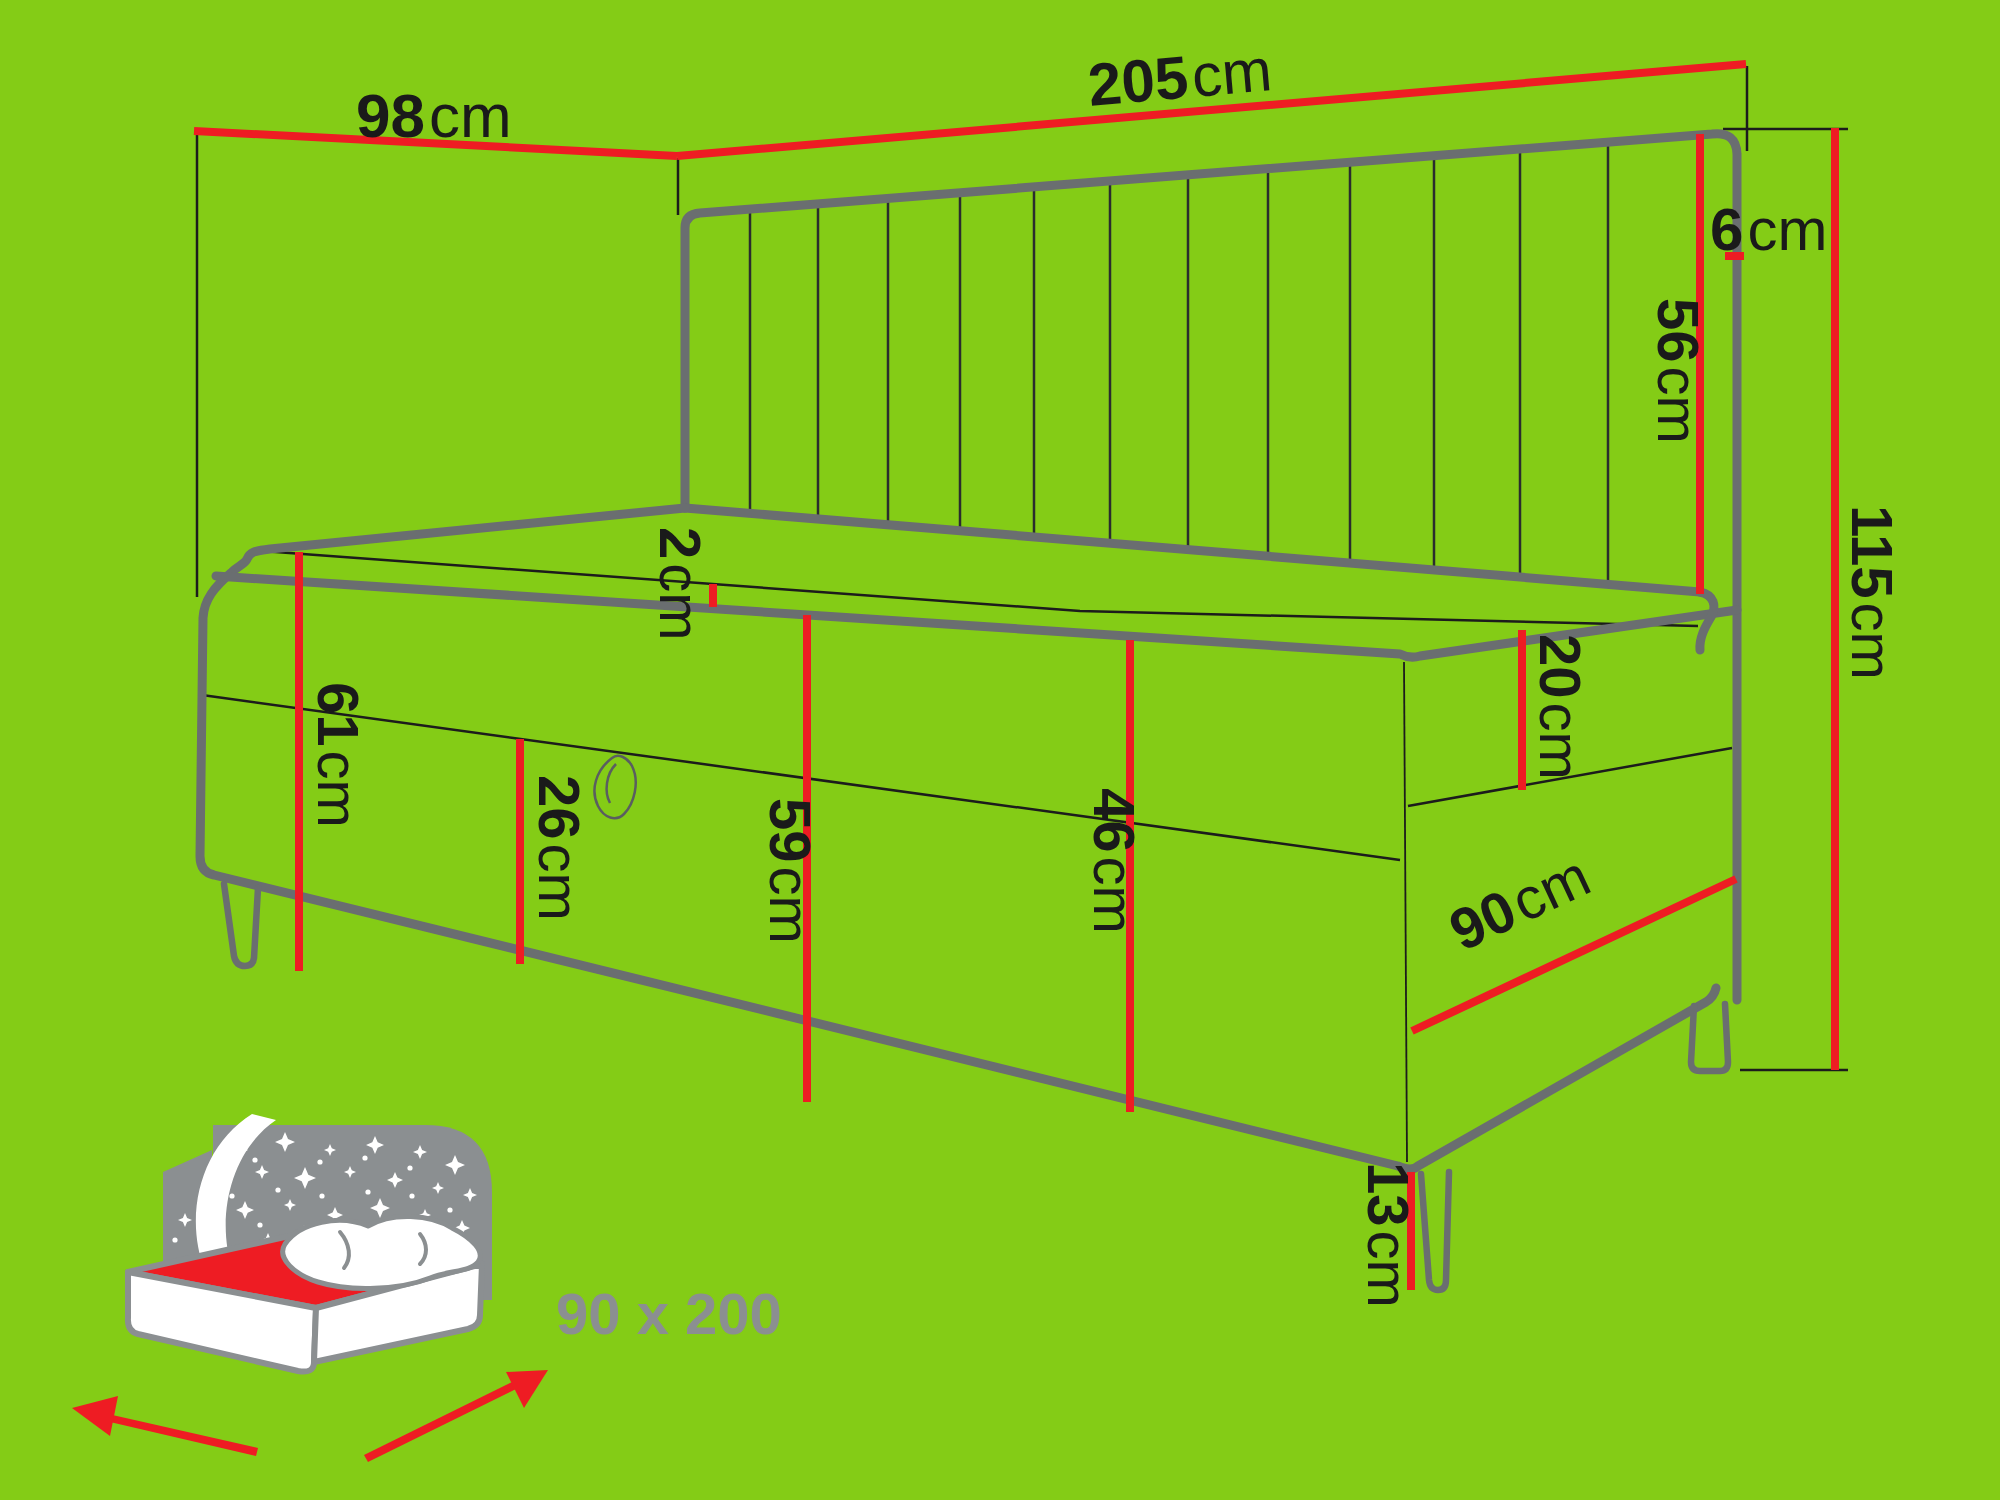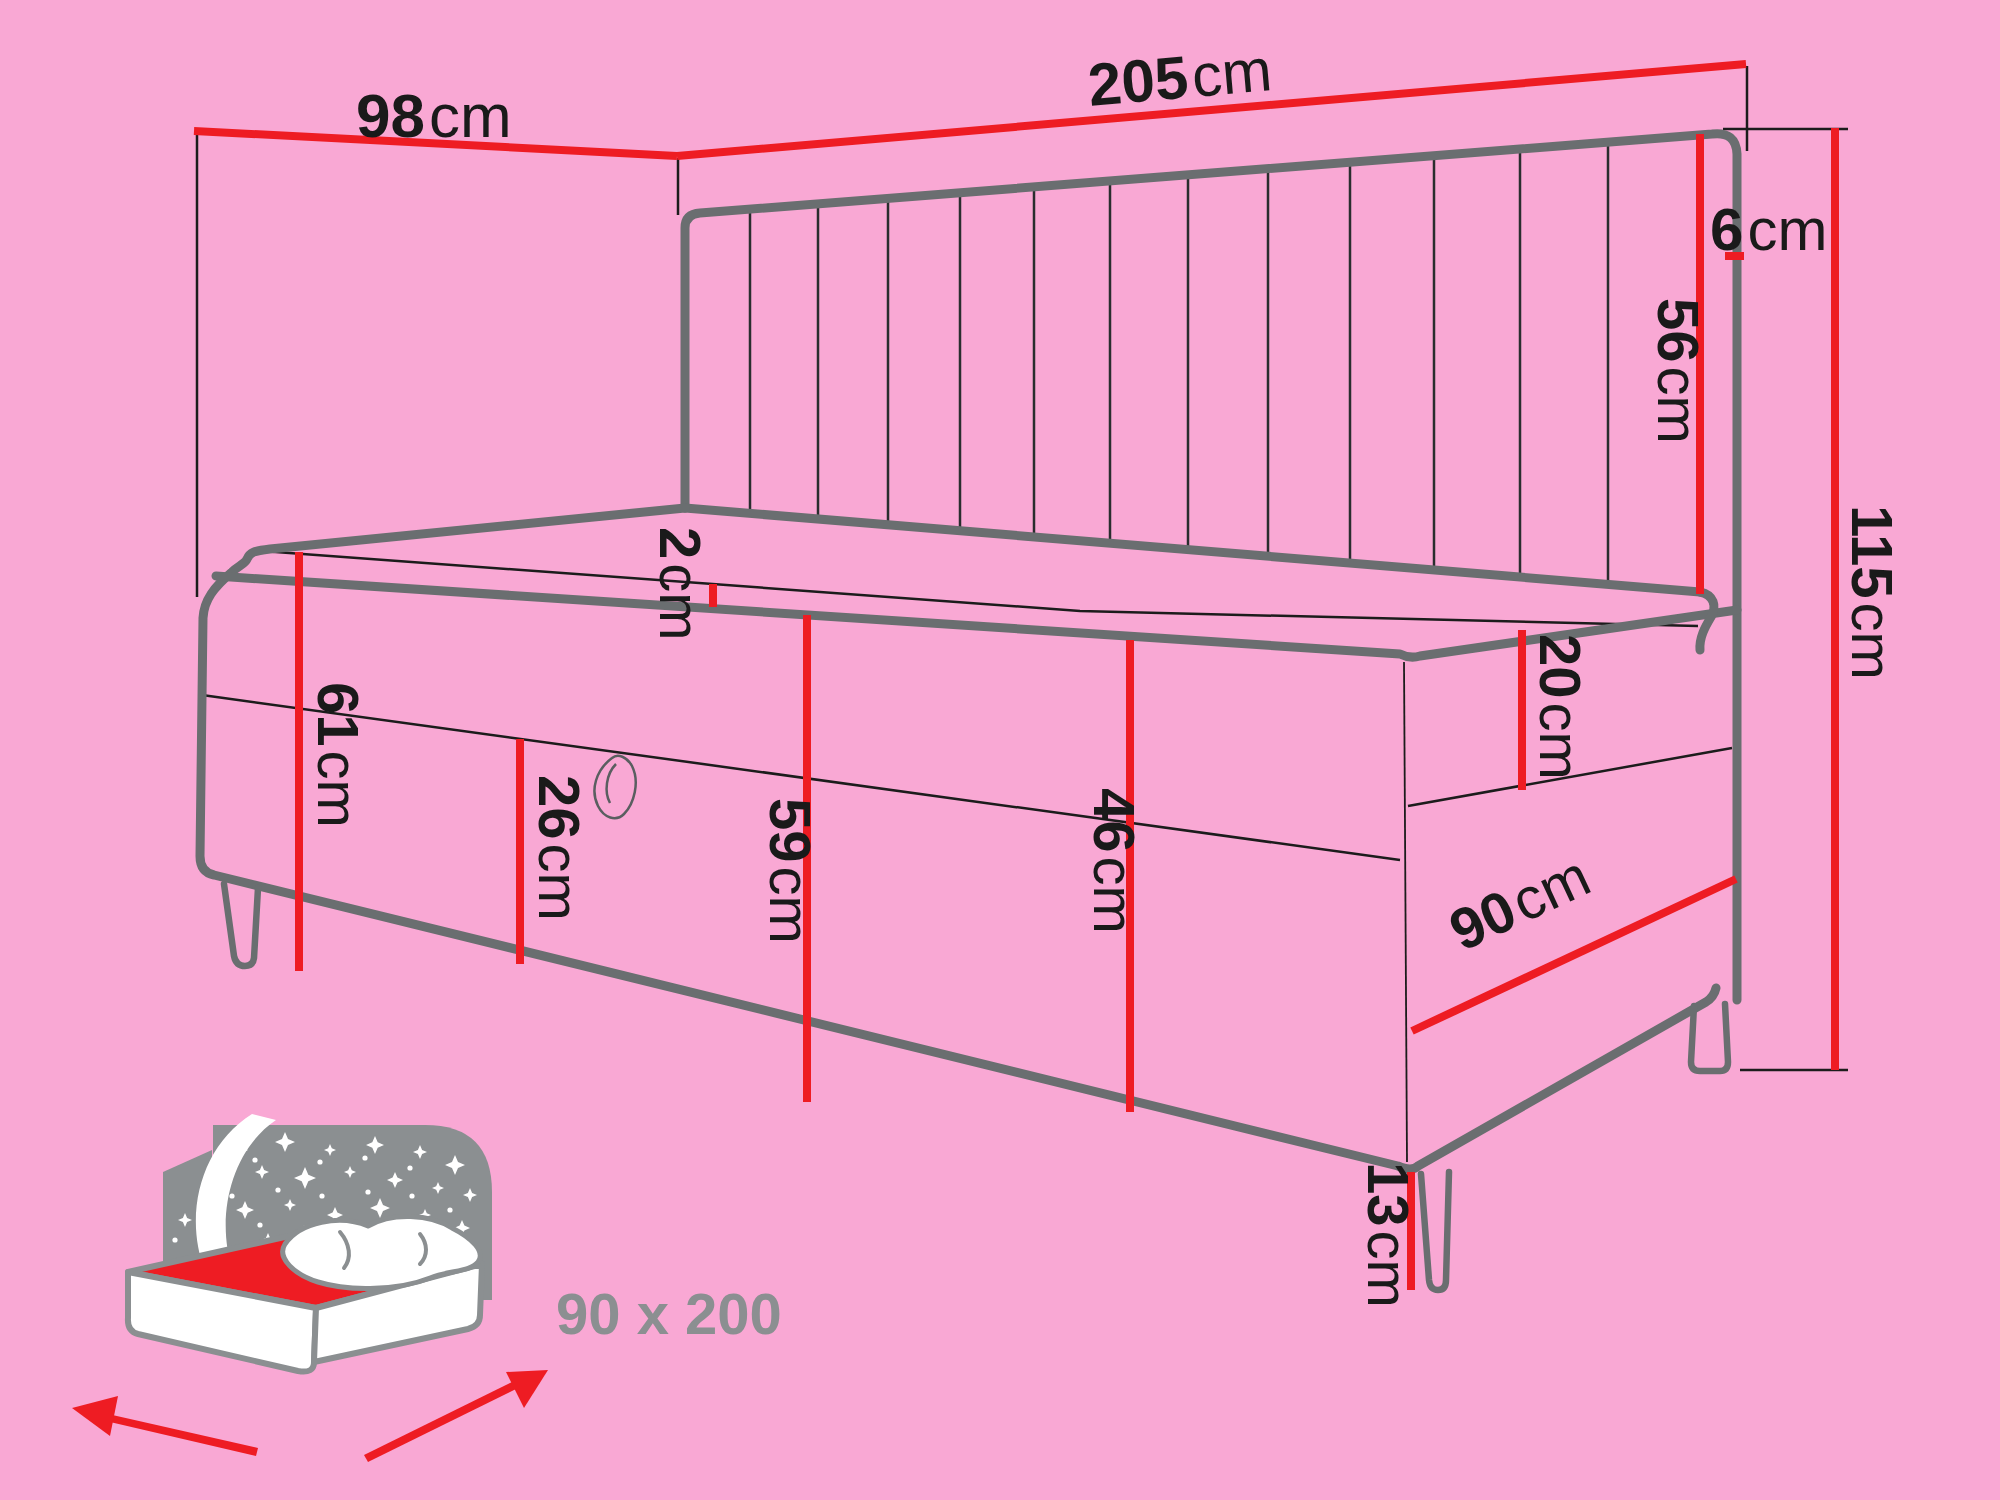--- a/index.html
+++ b/index.html
@@ -1,17 +1,17 @@
 <!DOCTYPE html>
 <html><head>
 <meta charset="utf-8">
 <style>
   html,body{margin:0;padding:0;background:#ffffff;}
   body{font-family:"Liberation Sans", sans-serif;}
-  .canvas{position:relative;width:2000px;height:1500px;background:#f9a8d4;overflow:hidden;}
+  .canvas{position:relative;width:2000px;height:1500px;background:#84cc16;overflow:hidden;}
   svg{display:block;}
   text{fill:#1a1a1a;}
   .num{font-weight:bold;}
   .unit{font-weight:normal;}
   .graylabel{fill:#8b8f91;font-weight:bold;}
 </style>
 </head>
 <body>
 
 <div class="canvas">

